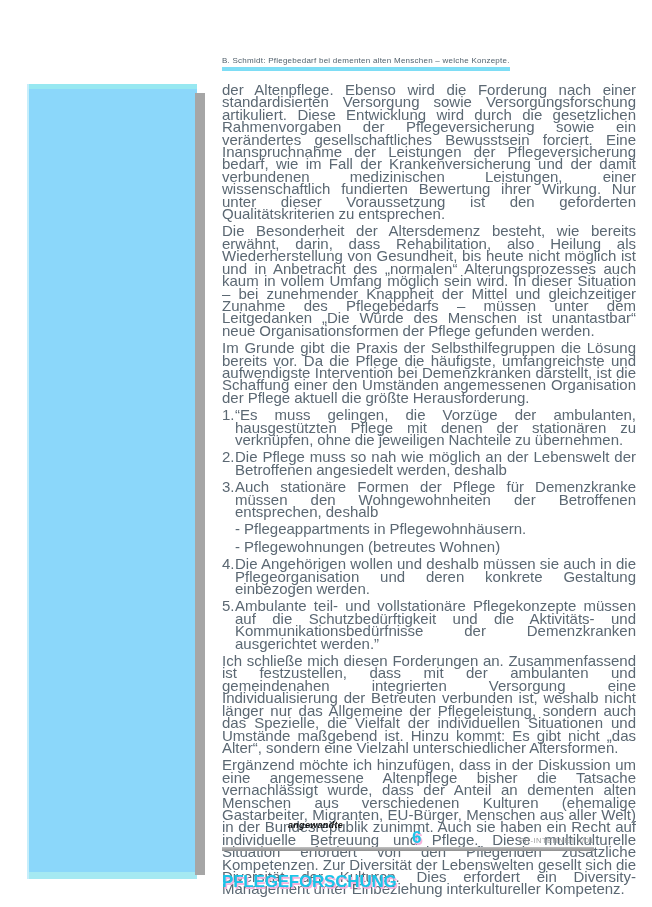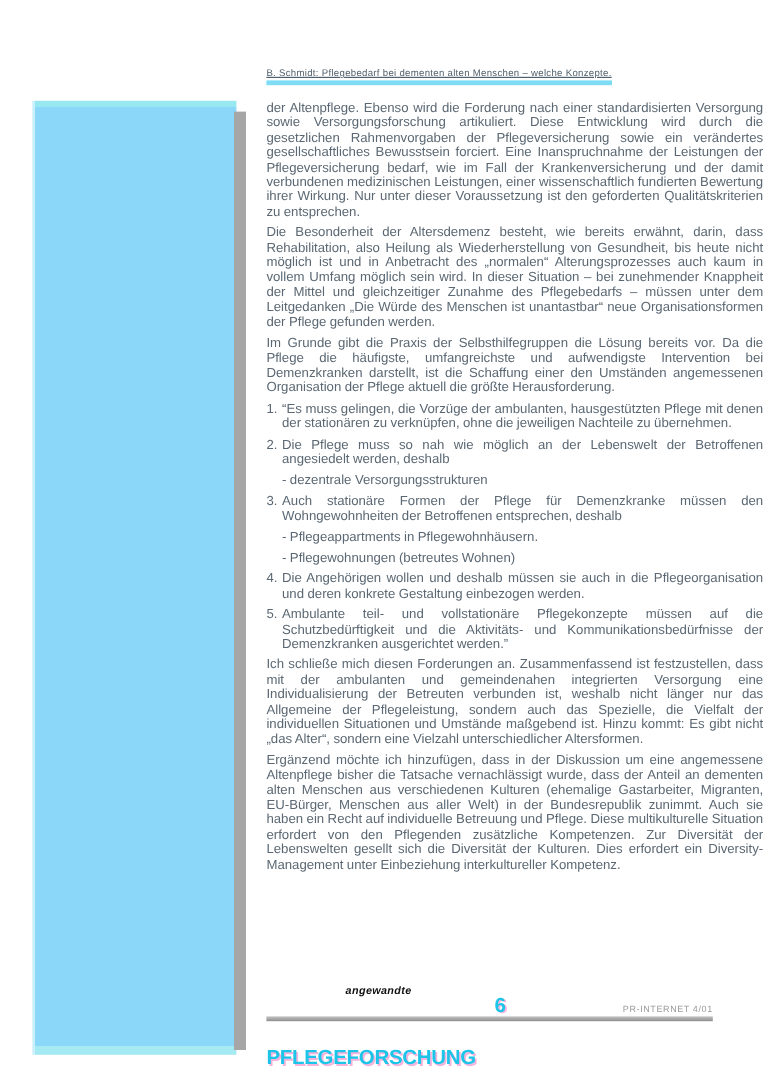--- a/index.html
+++ b/index.html
@@ -16,27 +16,26 @@
     position:absolute;left:195px;top:93px;width:10px;height:782px;
     background:#a6a6a6;
   }
 
   
   .running-head{
     position:absolute;left:222px;top:56px;
     font-size:8px;color:#51616d;letter-spacing:0.25px;
     padding-bottom:2px;border-bottom:4px solid #7eddf5;
     white-space:nowrap;
-    text-decoration:underline;
   }
 
   
   .text-col{
     position:absolute;left:222px;top:84px;width:414px;
-    font-size:11px;line-height:12.4px;color:#5b6873;
+    font-size:15px;line-height:12.4px;color:#5b6873;
     text-align:justify;
     hyphens:auto;-webkit-hyphens:auto;
     word-spacing:-0.2px;
   }
   .text-col p{margin:0 0 5px 0;}
   .li{display:flex;margin:0 0 5px 0;}
   .li .num{flex:none;width:13px;}
   .li .li-text{flex:1;text-align:justify;}
   .sub{margin:0 0 5px 13px;}
 
@@ -85,21 +84,20 @@
 
     <div class="li">
       <span class="num">1.</span>
       <span class="li-text">“Es muss gelingen, die Vorzüge der ambulanten, hausgestützten Pflege mit denen der stationären zu verknüpfen, ohne die jeweiligen Nachteile zu übernehmen.</span>
     </div>
 
     <div class="li">
       <span class="num">2.</span>
       <span class="li-text">Die Pflege muss so nah wie möglich an der Lebenswelt der Betroffenen angesiedelt werden, deshalb</span>
     </div>
-    <div class="sub">- dezentrale Versorgungsstrukturen</div>
 
     <div class="li">
       <span class="num">3.</span>
       <span class="li-text">Auch stationäre Formen der Pflege für Demenzkranke müssen den Wohngewohnheiten der Betroffenen entsprechen, deshalb</span>
     </div>
     <div class="sub">- Pflegeappartments in Pflegewohnhäusern.</div>
     <div class="sub">- Pflegewohnungen (betreutes Wohnen)</div>
 
     <div class="li">
       <span class="num">4.</span>

